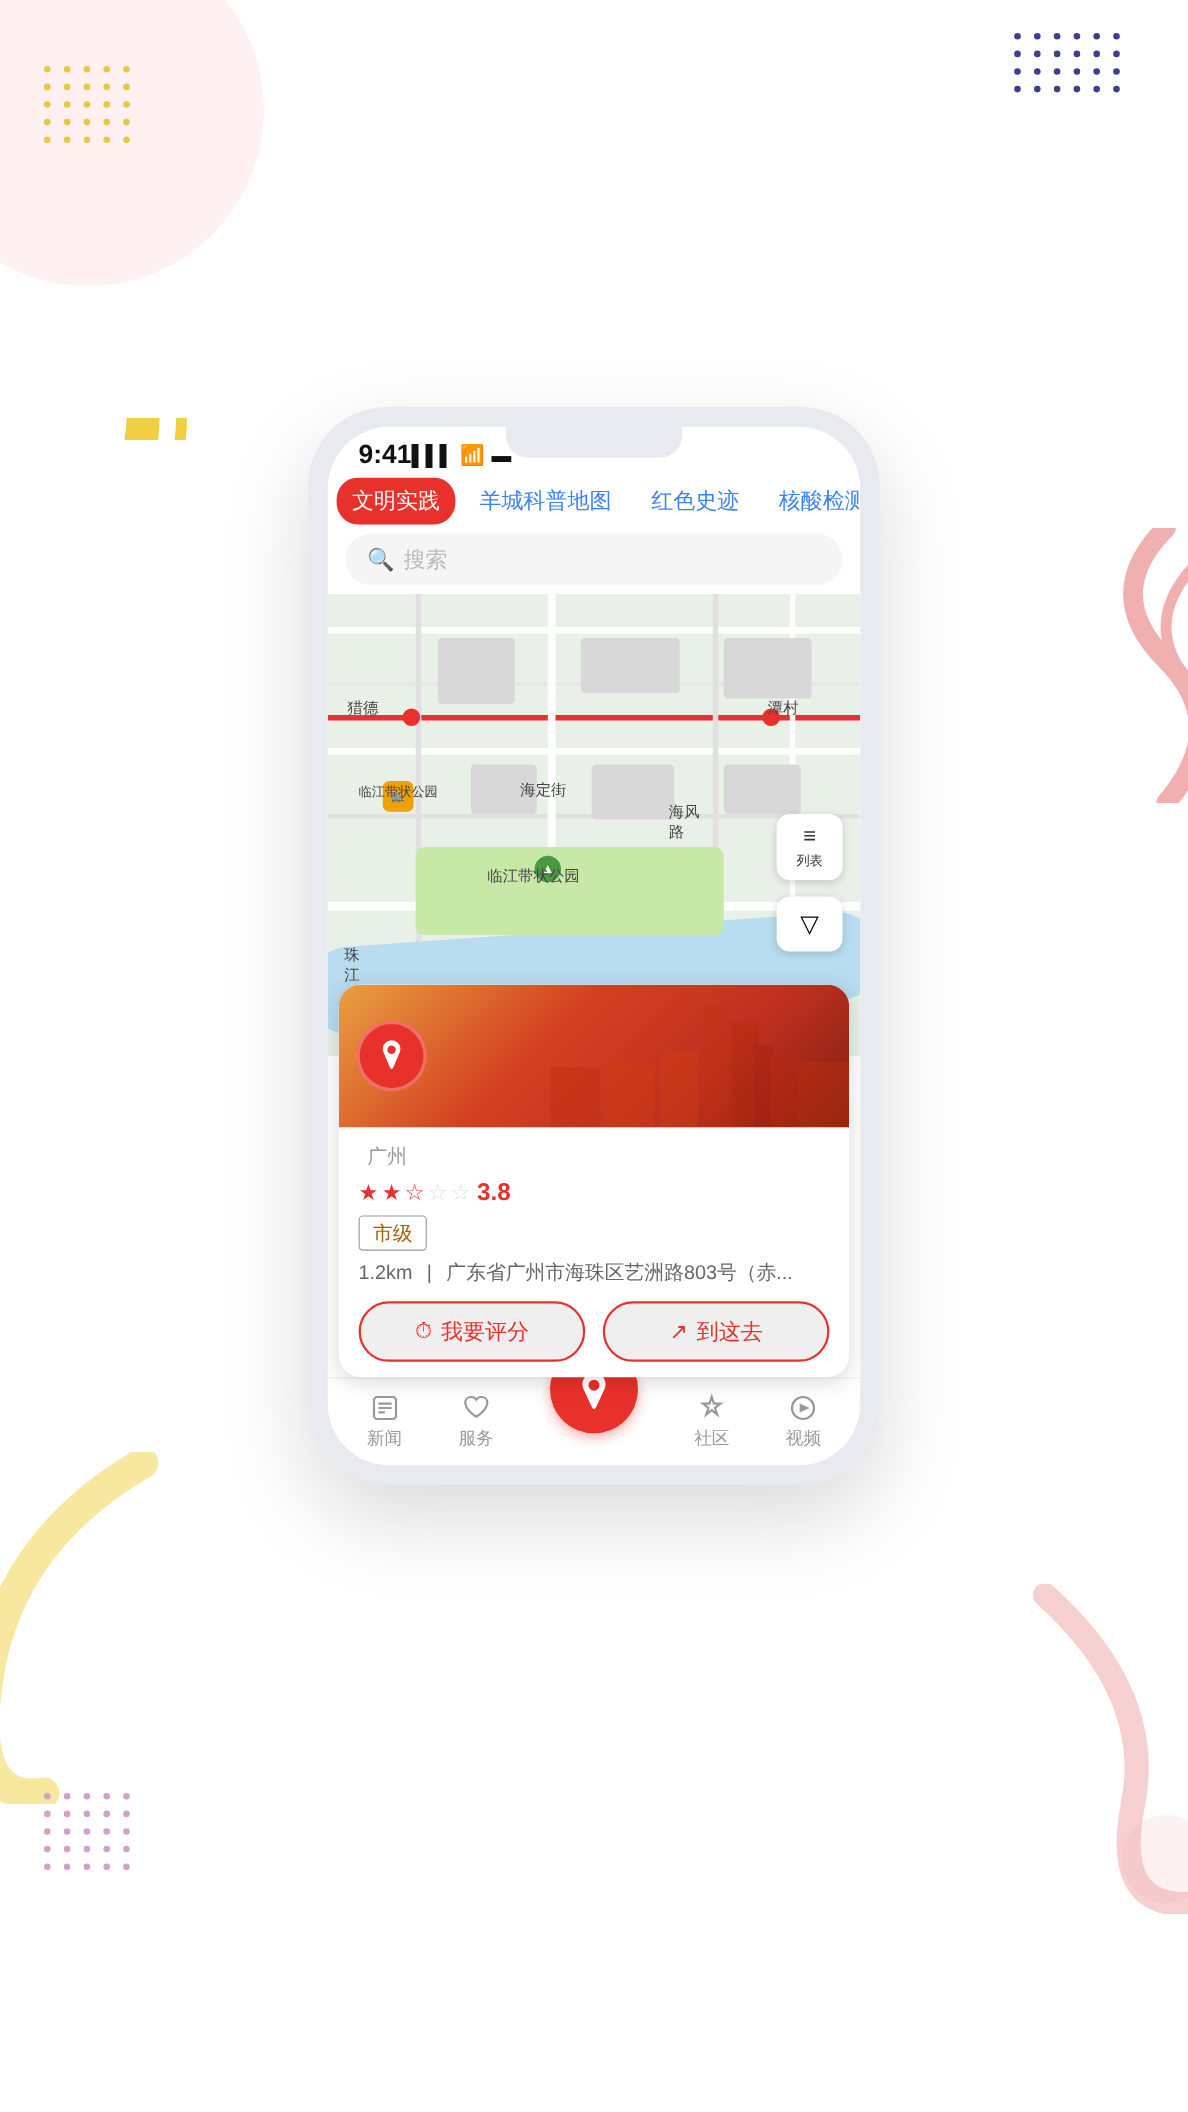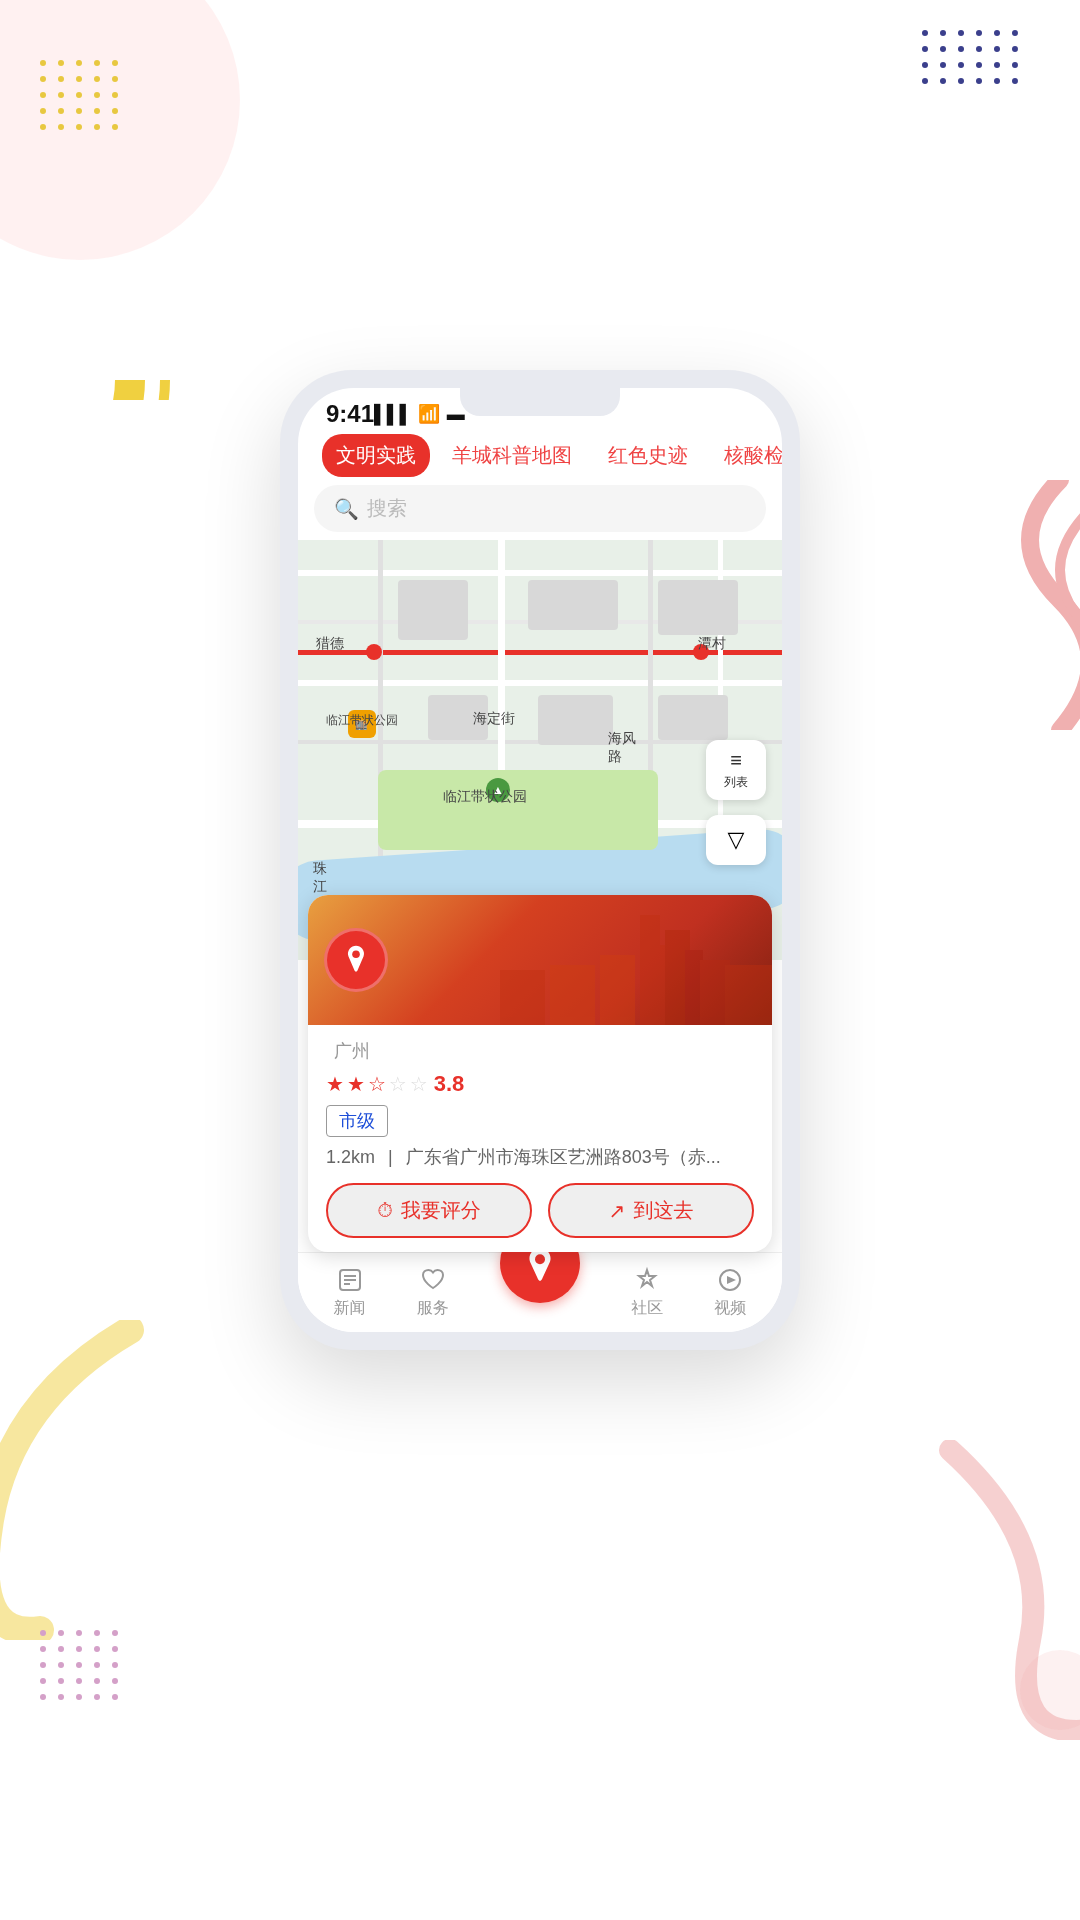--- a/index.html
+++ b/index.html
@@ -143,32 +143,32 @@
     }
 
     .status-time { font-size: 24px; font-weight: 700; color: #111; }
     .status-icons { display: flex; align-items: center; gap: 6px; }
     .status-icons span { font-size: 18px; color: #111; }
 
     
     .phone-tabs {
       display: flex;
       align-items: center;
-      padding: 0 24px;
+      padding: 0 8px;
       gap: 8px;
       overflow-x: hidden;
       margin-bottom: 8px;
     }
 
     .phone-tab {
       padding: 8px 14px;
       border-radius: 20px;
       font-size: 20px;
       white-space: nowrap;
-      color: #ef4444;
+      color: #3b82f6;
     }
 
     .phone-tab.active {
       background: #e8312a;
       color: #fff;
     }
 
     
     .phone-search {
       margin: 0 16px 8px;
@@ -326,21 +326,21 @@
     .star.empty { color: #ddd; }
 
     .rating-num { font-size: 22px; color: #e8312a; font-weight: 600; }
 
     .place-badge {
       display: inline-block;
       border: 1px solid #999;
       padding: 3px 12px;
       border-radius: 4px;
       font-size: 18px;
-      color: #1d4ed8;
+      color: #a16207;
       margin-bottom: 8px;
     }
 
     .place-addr {
       font-size: 18px;
       color: #666;
       margin-bottom: 14px;
     }
 
     .place-actions {

